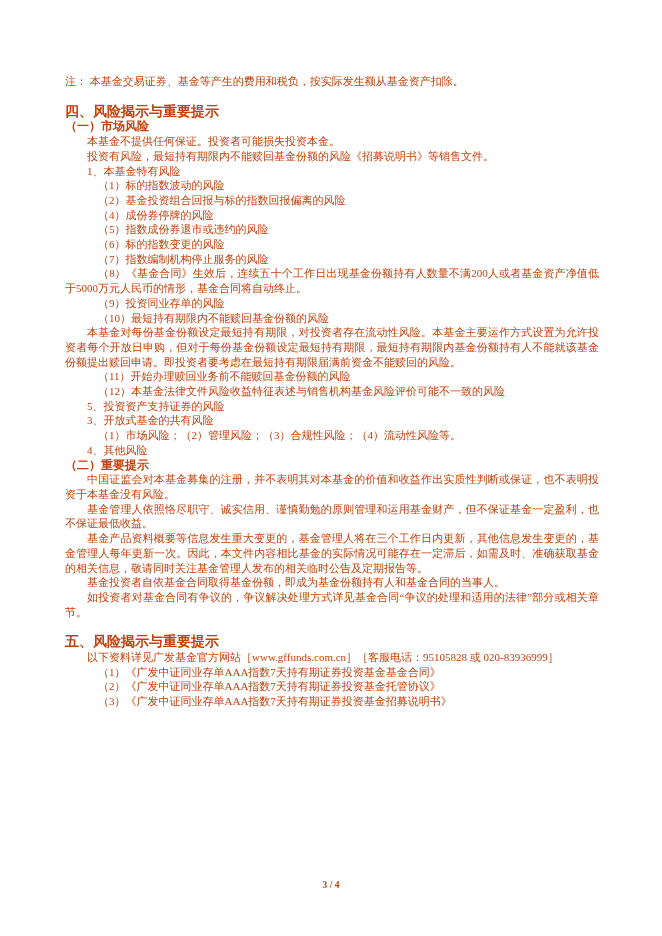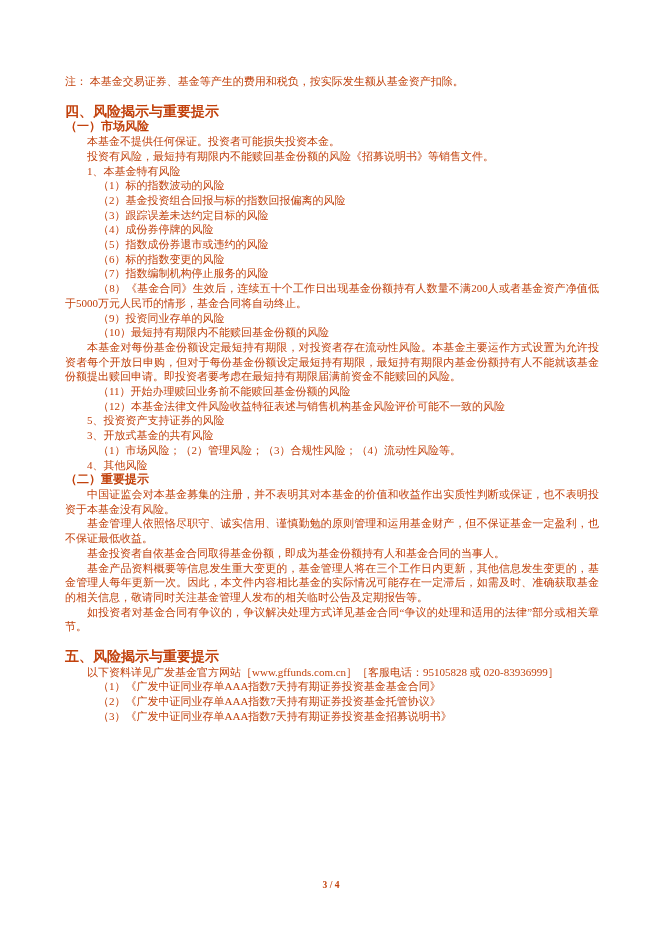--- a/index.html
+++ b/index.html
@@ -52,40 +52,39 @@
 <div class="page">
   <div class="content">
     <p class="note">注：  本基金交易证券、基金等产生的费用和税负，按实际发生额从基金资产扣除。</p>
     <p class="h1">四、风险揭示与重要提示</p>
     <p class="h2">（一）市场风险</p>
     <p class="ind2">本基金不提供任何保证。投资者可能损失投资本金。</p>
     <p class="ind2">投资有风险，最短持有期限内不能赎回基金份额的风险《招募说明书》等销售文件。</p>
     <p class="ind2">1、本基金特有风险</p>
     <p class="ind3">（1）标的指数波动的风险</p>
     <p class="ind3">（2）基金投资组合回报与标的指数回报偏离的风险</p>
-    <p class="ind3">（3）跟踪误差未达约定目标的风险</p>
     <p class="ind3">（4）成份券停牌的风险</p>
     <p class="ind3">（5）指数成份券退市或违约的风险</p>
     <p class="ind3">（6）标的指数变更的风险</p>
     <p class="ind3">（7）指数编制机构停止服务的风险</p>
     <p class="ind3">（8）《基金合同》生效后，连续五十个工作日出现基金份额持有人数量不满200人或者基金资产净值低于5000万元人民币的情形，基金合同将自动终止。</p>
     <p class="ind3">（9）投资同业存单的风险</p>
     <p class="ind3">（10）最短持有期限内不能赎回基金份额的风险</p>
     <p class="ind2">本基金对每份基金份额设定最短持有期限，对投资者存在流动性风险。本基金主要运作方式设置为允许投资者每个开放日申购，但对于每份基金份额设定最短持有期限，最短持有期限内基金份额持有人不能就该基金份额提出赎回申请。即投资者要考虑在最短持有期限届满前资金不能赎回的风险。</p>
     <p class="ind3">（11）开始办理赎回业务前不能赎回基金份额的风险</p>
     <p class="ind3">（12）本基金法律文件风险收益特征表述与销售机构基金风险评价可能不一致的风险</p>
     <p class="ind2">5、投资资产支持证券的风险</p>
     <p class="ind2">3、开放式基金的共有风险</p>
     <p class="ind3">（1）市场风险；（2）管理风险；（3）合规性风险；（4）流动性风险等。</p>
     <p class="ind2">4、其他风险</p>
     <p class="h2">（二）重要提示</p>
     <p class="ind2">中国证监会对本基金募集的注册，并不表明其对本基金的价值和收益作出实质性判断或保证，也不表明投资于本基金没有风险。</p>
     <p class="ind2">基金管理人依照恪尽职守、诚实信用、谨慎勤勉的原则管理和运用基金财产，但不保证基金一定盈利，也不保证最低收益。</p>
+    <p class="ind2">基金产品资料概要等信息发生重大变更的，基金管理人将在三个工作日内更新，其他信息发生变更的，基金管理人每年更新一次。因此，本文件内容相比基金的实际情况可能存在一定滞后，如需及时、准确获取基金的相关信息，敬请同时关注基金管理人发布的相关临时公告及定期报告等。</p>
     <p class="ind2">基金投资者自依基金合同取得基金份额，即成为基金份额持有人和基金合同的当事人。</p>
-    <p class="ind2">基金产品资料概要等信息发生重大变更的，基金管理人将在三个工作日内更新，其他信息发生变更的，基金管理人每年更新一次。因此，本文件内容相比基金的实际情况可能存在一定滞后，如需及时、准确获取基金的相关信息，敬请同时关注基金管理人发布的相关临时公告及定期报告等。</p>
     <p class="ind2">如投资者对基金合同有争议的，争议解决处理方式详见基金合同“争议的处理和适用的法律”部分或相关章节。</p>
     <p class="h1">五、风险揭示与重要提示</p>
     <p class="ind2">以下资料详见广发基金官方网站［www.gffunds.com.cn］［客服电话：95105828 或 020-83936999］</p>
     <p class="ind3">（1）《广发中证同业存单AAA指数7天持有期证券投资基金基金合同》</p>
     <p class="ind3">（2）《广发中证同业存单AAA指数7天持有期证券投资基金托管协议》</p>
     <p class="ind3">（3）《广发中证同业存单AAA指数7天持有期证券投资基金招募说明书》</p>
   </div>
   <div class="footer">3 / 4</div>
 </div>
 

